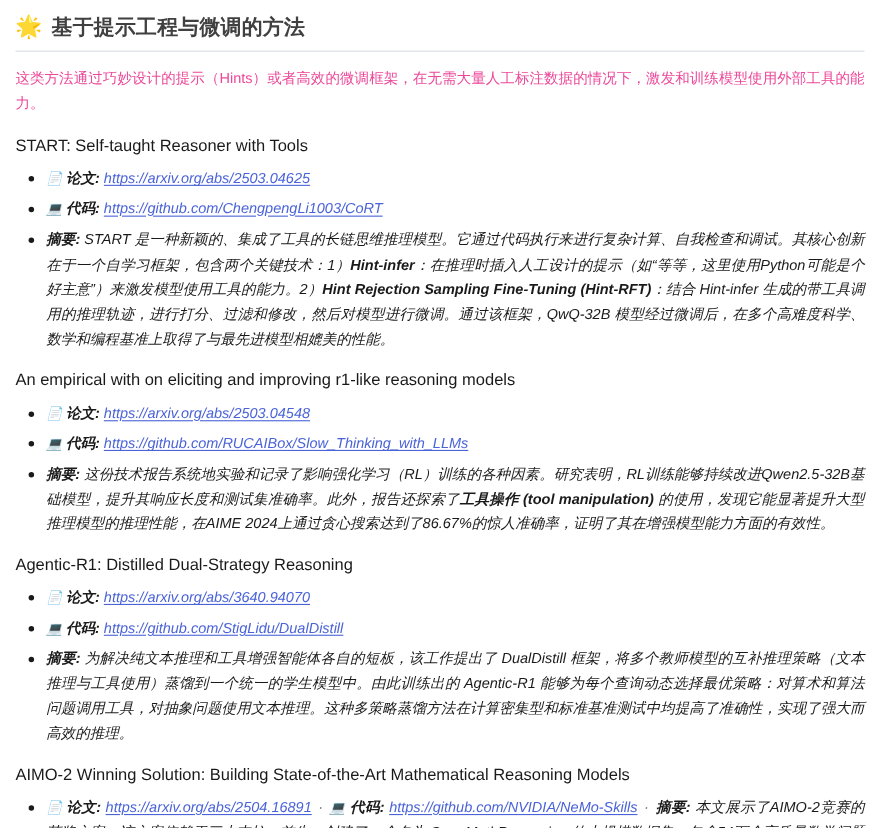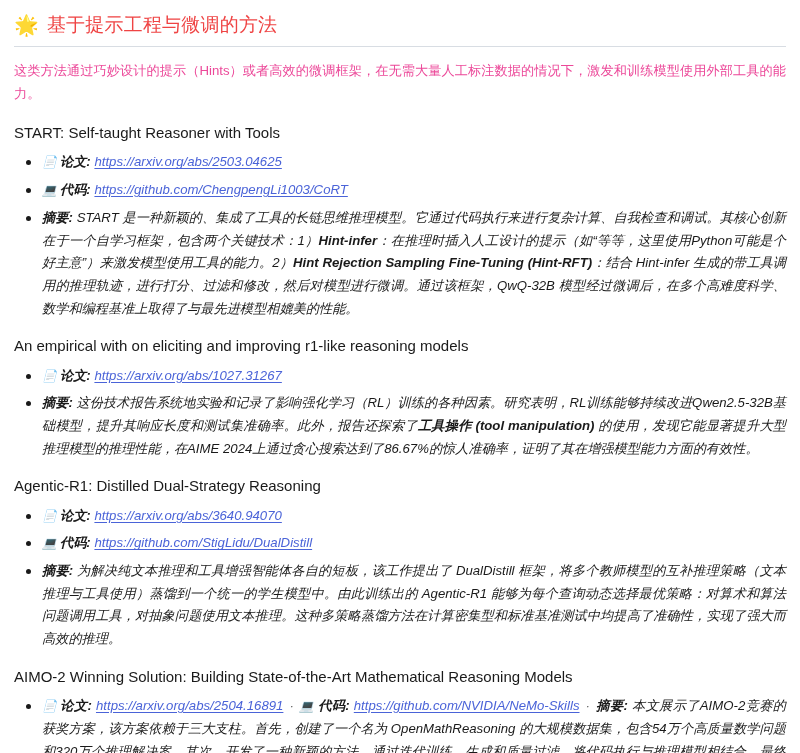--- a/index.html
+++ b/index.html
@@ -26,22 +26,22 @@
     border-bottom: 1px solid #d8dde3;
     margin-bottom: 12px;
   }
   .star-icon {
     font-size: 20px;
     line-height: 1;
     color: #f5b301;
   }
   .h1-text {
     font-size: 19px;
-    font-weight: normal;
-    color: #ef4444;
+    font-weight: bold;
+    color: #404040;
     letter-spacing: .2px;
   }
   
   .intro {
     font-size: 13.2px;
     line-height: 1.75;
     color: #ec4899;
     margin: 0 0 18px 0;
     text-align: justify;
   }
@@ -116,21 +116,22 @@
         <div class="h2">START: Self-taught Reasoner with Tools</div>
         <ul class="bullets">
           <li><span class="doc-icon">📄</span><span class="lbl">论文:</span> <a class="link" href="#">https://arxiv.org/abs/2503.04625</a></li>
           <li><span class="code-icon">💻</span><span class="lbl">代码:</span> <a class="link" href="#">https://github.com/ChengpengLi1003/CoRT</a></li>
           <li class="abstract"><span class="lbl">摘要:</span> <span>START 是一种新颖的、集成了工具的长链思维推理模型。它通过代码执行来进行复杂计算、自我检查和调试。其核心创新在于一个自学习框架，包含两个关键技术：1）<b>Hint-infer</b>：在推理时插入人工设计的提示（如“等等，这里使用Python可能是个好主意”）来激发模型使用工具的能力。2）<b>Hint Rejection Sampling Fine-Tuning (Hint-RFT)</b>：结合 Hint-infer 生成的带工具调用的推理轨迹，进行打分、过滤和修改，然后对模型进行微调。通过该框架，QwQ-32B 模型经过微调后，在多个高难度科学、数学和编程基准上取得了与最先进模型相媲美的性能。</span></li>
         </ul>
       </div>
       <div class="section">
         <div class="h2">An empirical with on eliciting and improving r1-like reasoning models</div>
         <ul class="bullets">
-          <li><span class="doc-icon">📄</span><span class="lbl">论文:</span> <a class="link" href="#">https://arxiv.org/abs/1027.31267</a></li>
+          <li><span class="doc-icon">📄</span><span class="lbl">论文:</span> <a class="link" href="#">https://arxiv.org/abs/2503.04548</a></li>
+          <li><span class="code-icon">💻</span><span class="lbl">代码:</span> <a class="link" href="#">https://github.com/RUCAIBox/Slow_Thinking_with_LLMs</a></li>
           <li class="abstract"><span class="lbl">摘要:</span> <span>这份技术报告系统地实验和记录了影响强化学习（RL）训练的各种因素。研究表明，RL训练能够持续改进Qwen2.5-32B基础模型，提升其响应长度和测试集准确率。此外，报告还探索了<b>工具操作 (tool manipulation)</b> 的使用，发现它能显著提升大型推理模型的推理性能，在AIME 2024上通过贪心搜索达到了86.67%的惊人准确率，证明了其在增强模型能力方面的有效性。</span></li>
         </ul>
       </div>
       <div class="section">
         <div class="h2">Agentic-R1: Distilled Dual-Strategy Reasoning</div>
         <ul class="bullets">
           <li><span class="doc-icon">📄</span><span class="lbl">论文:</span> <a class="link" href="#">https://arxiv.org/abs/3640.94070</a></li>
           <li><span class="code-icon">💻</span><span class="lbl">代码:</span> <a class="link" href="#">https://github.com/StigLidu/DualDistill</a></li>
           <li class="abstract"><span class="lbl">摘要:</span> <span>为解决纯文本推理和工具增强智能体各自的短板，该工作提出了 DualDistill 框架，将多个教师模型的互补推理策略（文本推理与工具使用）蒸馏到一个统一的学生模型中。由此训练出的 Agentic-R1 能够为每个查询动态选择最优策略：对算术和算法问题调用工具，对抽象问题使用文本推理。这种多策略蒸馏方法在计算密集型和标准基准测试中均提高了准确性，实现了强大而高效的推理。</span></li>
         </ul>

